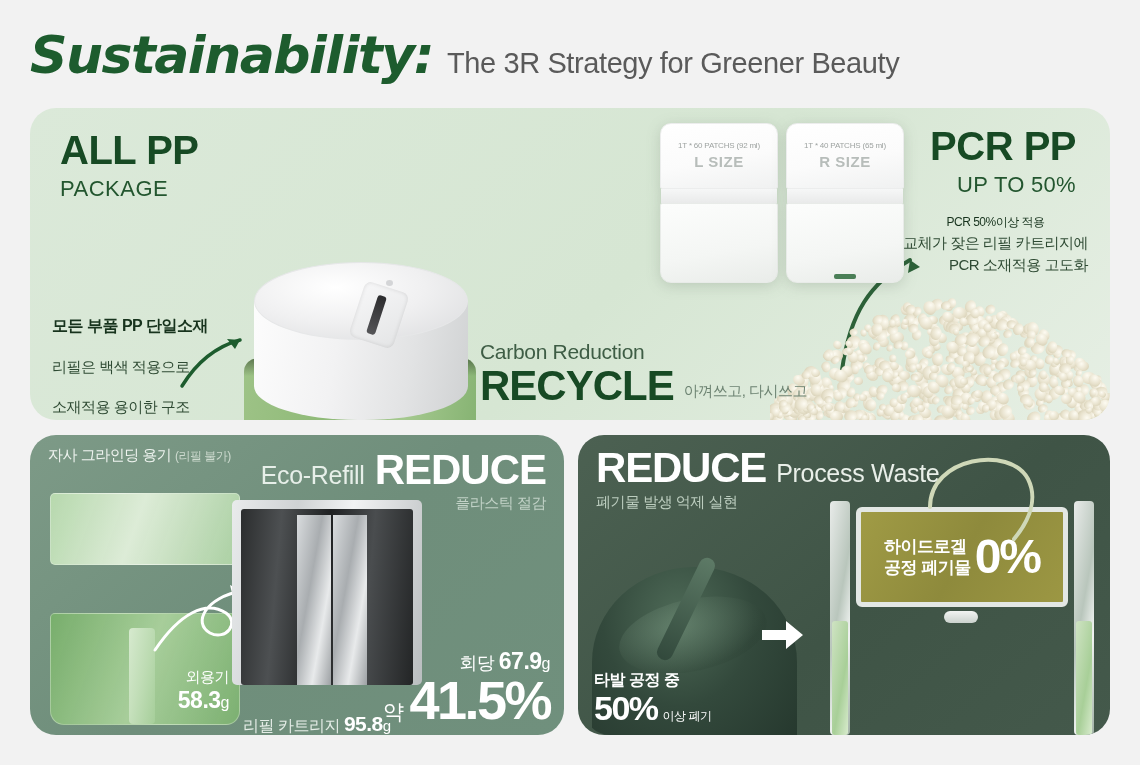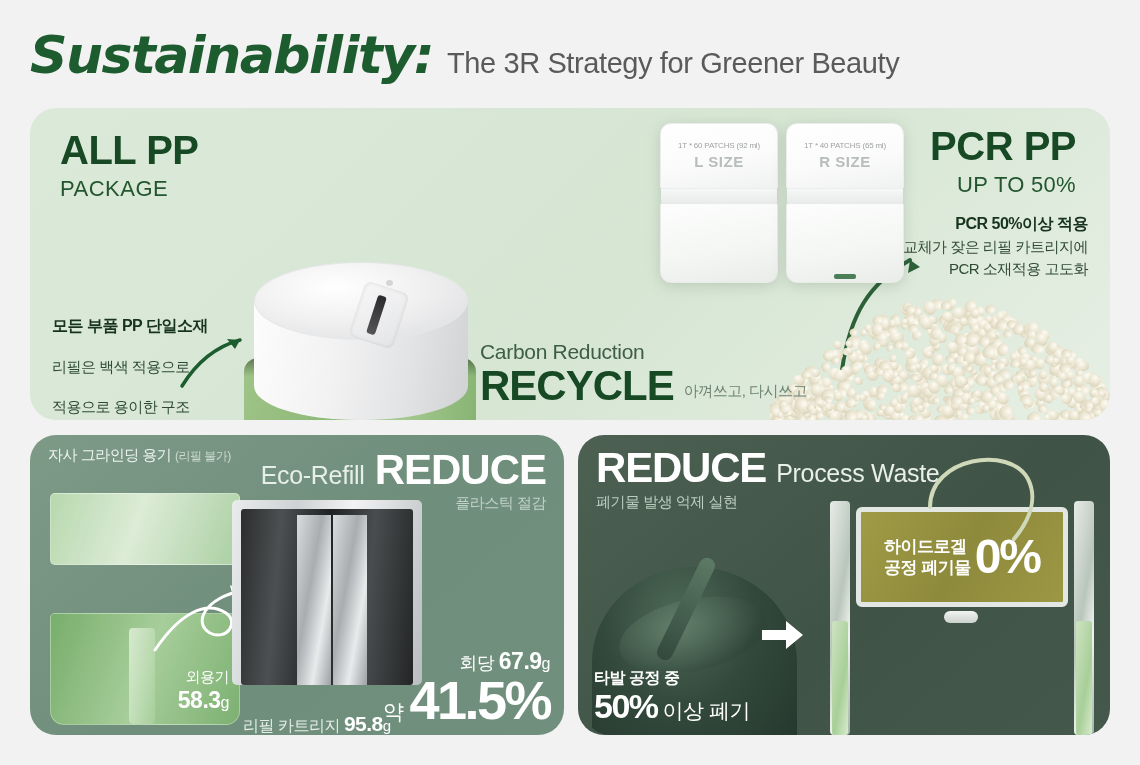--- a/index.html
+++ b/index.html
@@ -45,21 +45,21 @@
 
   .pcrpp { position: absolute; right: 34px; top: 18px; text-align: right; }
   .pcrpp .big { font-size: 40px; font-weight: 700; color: #174a24; letter-spacing: -0.5px; line-height: 1; }
   .pcrpp .small { font-size: 22px; color: #23562f; letter-spacing: 0.3px; margin-top: 6px; }
 
   .note-left { position: absolute; left: 22px; top: 208px; }
   .note-left .hl { font-size: 16px; font-weight: 700; color: #17331d; letter-spacing: -0.5px; }
   .note-left .ln { font-size: 15px; color: #2e4a33; letter-spacing: -0.5px; margin-top: 21px; }
 
   .note-right { position: absolute; right: 22px; top: 106px; text-align: right; }
-  .note-right .hl { font-size: 16px; font-weight: 700; color: #17331d; letter-spacing: -0.5px; }
+  .note-right .hl { font-size: 12px; font-weight: 400; color: #17331d; letter-spacing: -0.5px; text-align: center; }
   .note-right .ln { font-size: 15px; color: #2e4a33; letter-spacing: -0.5px; margin-top: 3px; }
 
   .recycle-head { position: absolute; left: 450px; top: 232px; display: flex; align-items: flex-end; }
   .recycle-head .stack .carbon { font-size: 21px; color: #3e5d45; letter-spacing: -0.3px; line-height: 1.1; }
   .recycle-head .stack .word { font-size: 42px; font-weight: 700; color: #174a24; letter-spacing: -1px; line-height: 1; margin-top: 2px; }
   .recycle-head .kr { font-size: 15px; color: #6d8372; margin-left: 10px; margin-bottom: 6px; letter-spacing: -0.5px; }
 
   
   .jar { position: absolute; left: 196px; top: 140px; width: 270px; height: 272px; }
   .jar .body {
@@ -215,21 +215,21 @@
   }
   .gel .spat {
     position: absolute; left: 94px; top: 8px; width: 16px; height: 112px; border-radius: 8px;
     background: linear-gradient(180deg,#5d7a66,#32493c);
     transform: rotate(26deg);
   }
   .gel-label { position: absolute; left: 10px; bottom: 10px; }
   .gel-label .l1 { font-size: 16px; font-weight: 700; color: #ffffff; letter-spacing: -0.5px; }
   .gel-label .l2 { display: flex; align-items: baseline; }
   .gel-label .l2 .n { font-size: 34px; font-weight: 700; color: #ffffff; letter-spacing: -1.5px; line-height: 1; }
-  .gel-label .l2 .t { font-size: 21px; color: #ffffff; margin-left: 5px; letter-spacing: -0.5px; }
+  .gel-label .l2 .t { font-size: 12px; color: #ffffff; margin-left: 5px; letter-spacing: -0.5px; }
 
   .white-arrow { position: absolute; left: 182px; top: 182px; width: 46px; height: 34px; }
 
   .machine { position: absolute; left: 248px; top: 66px; width: 272px; height: 234px; }
   .machine .post {
     position: absolute; top: 0; width: 20px; height: 234px; border-radius: 4px;
     background: linear-gradient(100deg,#e8ebe9 0%, #b9c6bc 45%, #f0f3f1 70%, #9fb0a4 100%);
   }
   .machine .post.l { left: 4px; }
   .machine .post.r { right: 4px; }
@@ -921,21 +921,21 @@
         <div class="seed" style="left: 171.822px; top: 28.0069px; width: 11.8152px; height: 10.1611px; transform: rotate(33.4862deg);"></div>
         <div class="seed" style="left: 211.657px; top: 121.122px; width: 7.59593px; height: 6.5325px; transform: rotate(99.373deg);"></div>
         <div class="seed" style="left: 283.923px; top: 101.723px; width: 10.8785px; height: 9.35553px; transform: rotate(22.142deg);"></div>
         <div class="seed" style="left: 176.407px; top: 78.5383px; width: 9.67238px; height: 8.31825px; transform: rotate(123.293deg);"></div>
         <div class="seed" style="left: 224.895px; top: 77.0247px; width: 10.1983px; height: 8.77052px; transform: rotate(142.374deg);"></div>
       </div>
 
     <div class="note-left">
       <div class="hl">모든 부품 PP 단일소재</div>
       <div class="ln">리필은 백색 적용으로</div>
-      <div class="ln">적용으로 용이한 구조</div>
+      <div class="ln">소재적용 용이한 구조</div>
     </div>
 
     <div class="note-right">
       <div class="hl">PCR 50%이상 적용</div>
       <div class="ln">교체가 잦은 리필 카트리지에</div>
       <div class="ln">PCR 소재적용 고도화</div>
     </div>
 
     <div class="recycle-head">
       <div class="stack">

